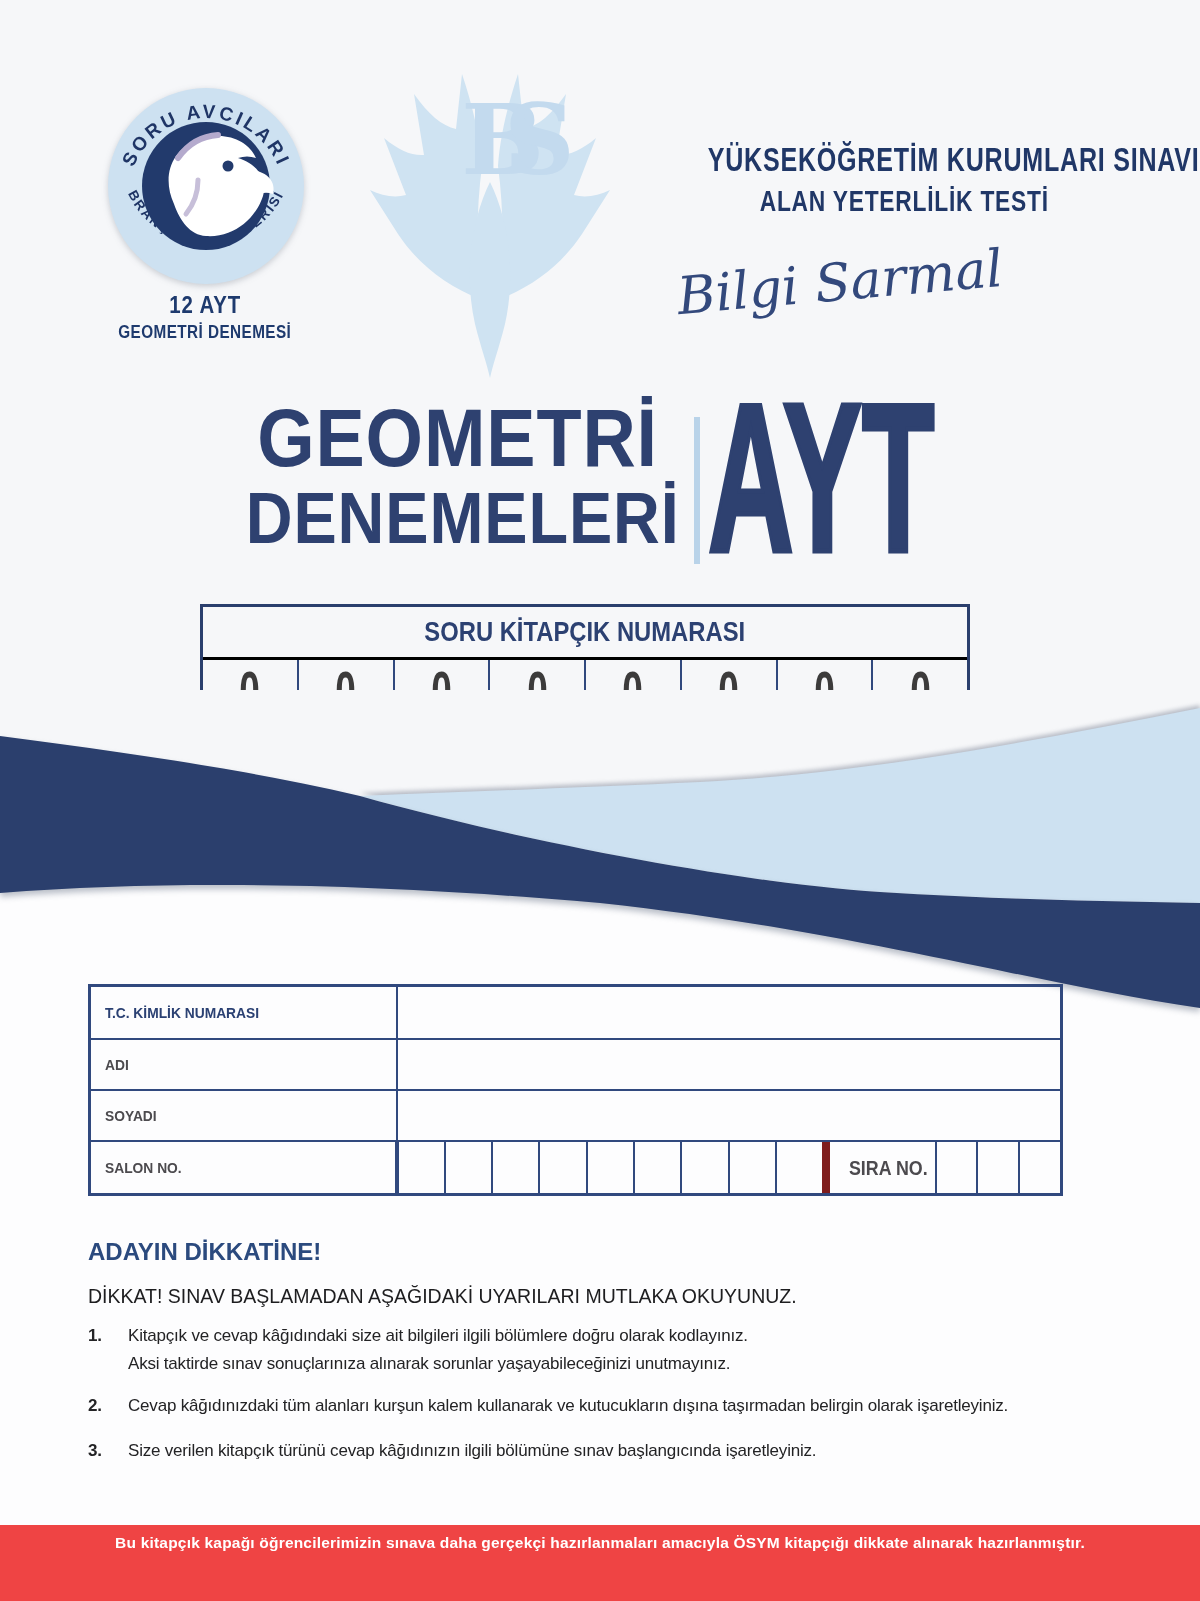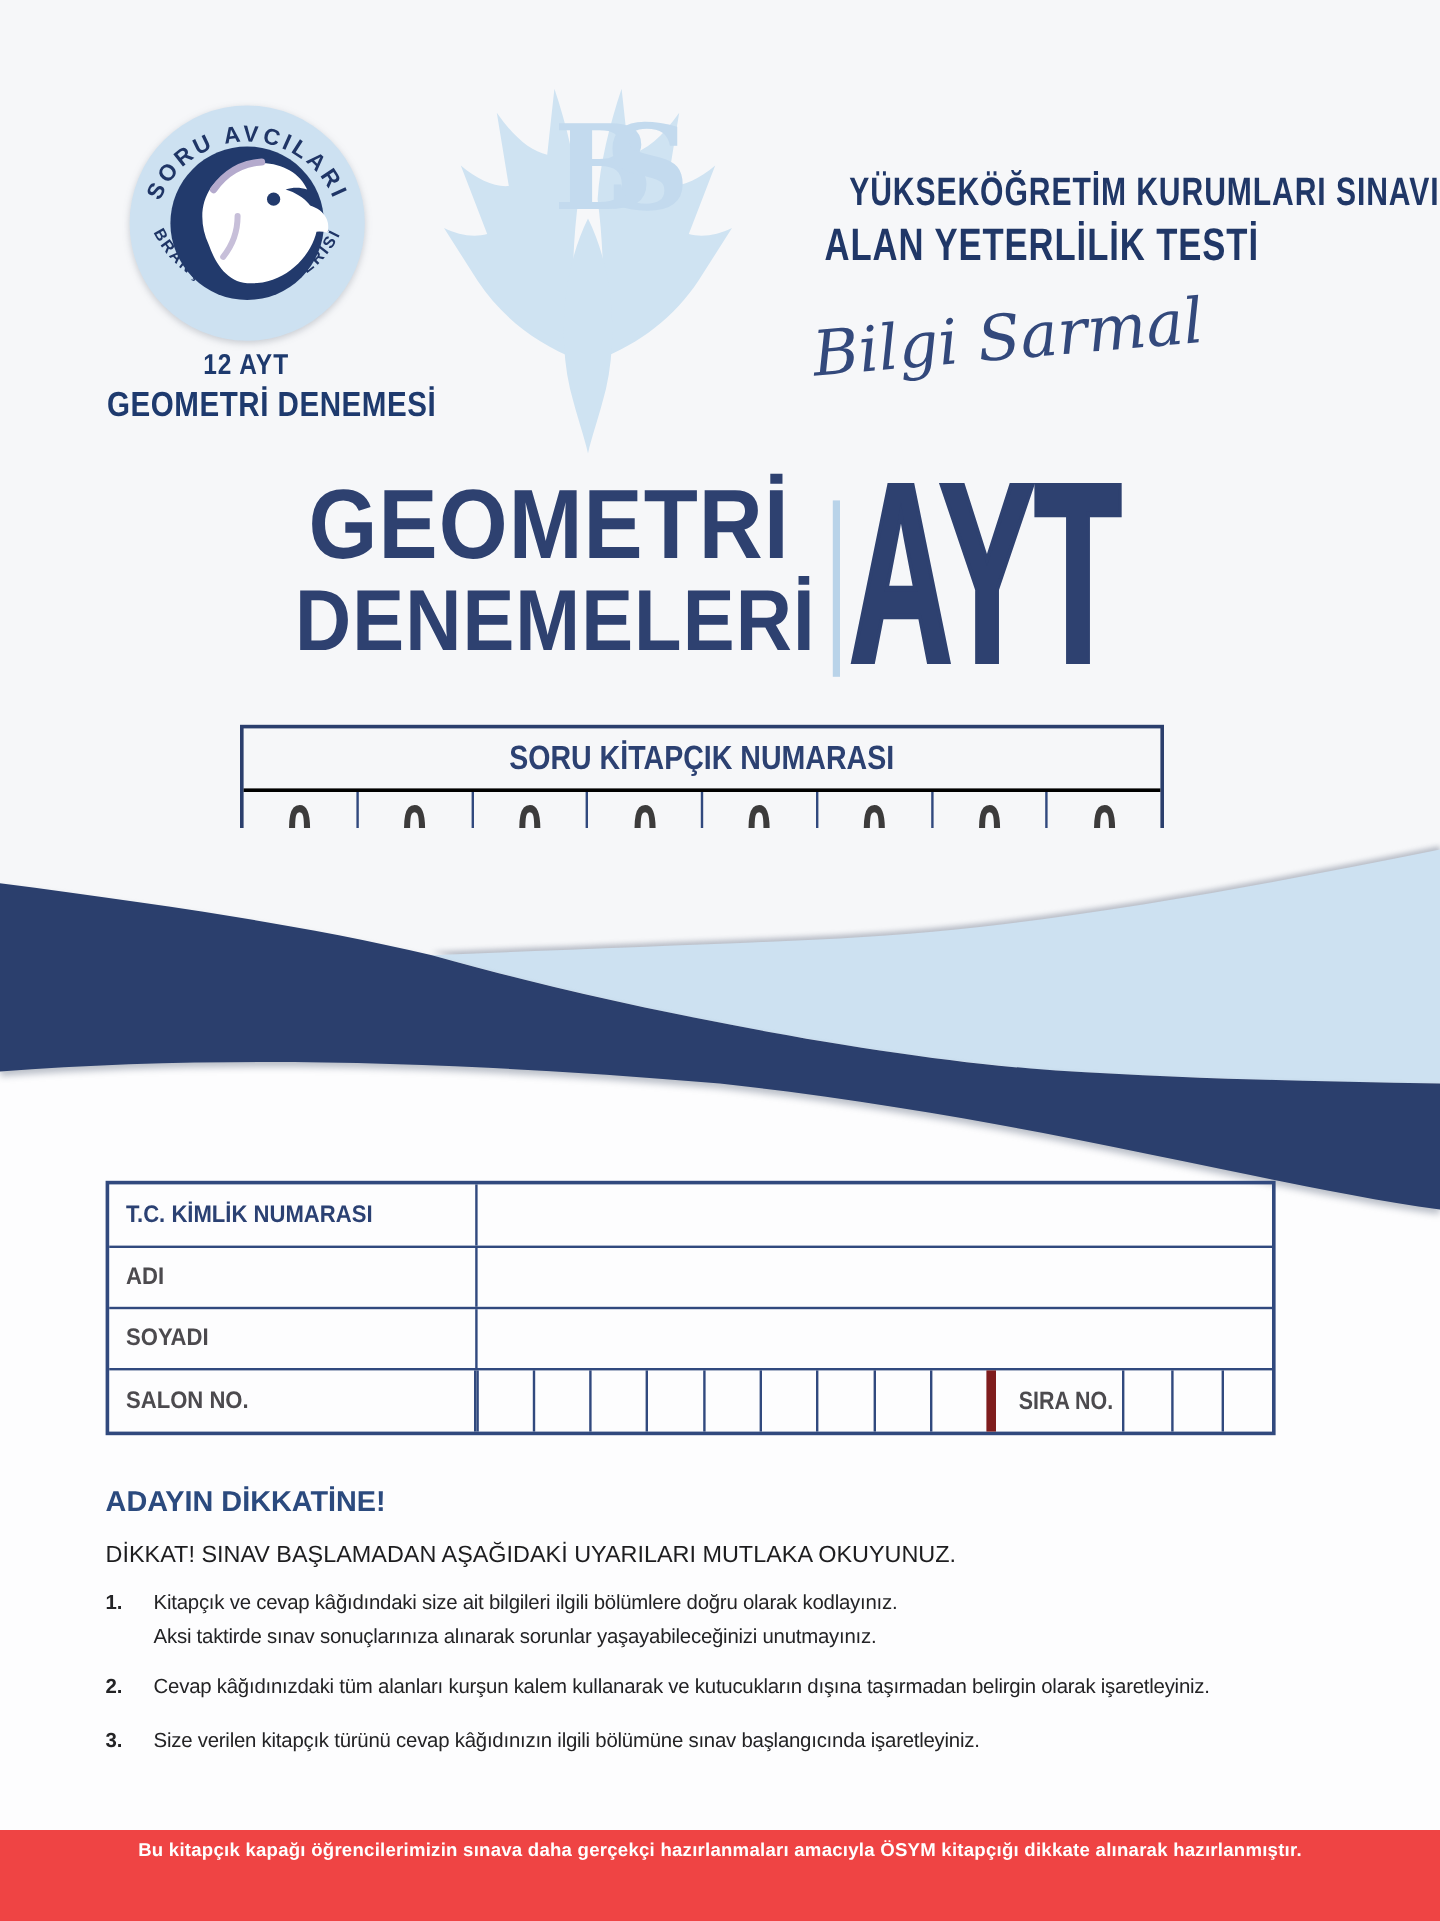--- a/index.html
+++ b/index.html
@@ -7,30 +7,30 @@
   #page {
     position:relative; width:1200px; height:1601px; margin:0 auto;
     background:#fdfdfe; overflow:hidden;
   }
   .top-bg { position:absolute; left:0; top:0; width:1200px; height:691px; background:#f6f7f9; }
 
   
   .badge { position:absolute; left:106px; top:86px; width:200px; height:200px; filter:drop-shadow(0 2px 3px rgba(60,70,90,.25)); }
   .badge-caption { position:absolute; left:65px; width:280px; text-align:center; color:#1e3a6e; font-weight:bold; }
   .cap1 { top:291px; font-size:24px; letter-spacing:1px; }
-  .cap2 { top:322px; font-size:29px; letter-spacing:0.5px; }
+  .cap2 { top:322px; font-size:18px; letter-spacing:0.5px; }
   .condense { display:inline-block; transform:scaleX(.85); transform-origin:50% 50%; white-space:nowrap; }
 
   
   .wings { position:absolute; left:368px; top:62px; width:244px; height:336px; }
 
   
   .exam-head { position:absolute; left:630px; top:141px; width:464px; text-align:right; color:#203767; font-weight:bold; }
   .exam-line1 { font-size:33px; }
-  .exam-line2 { font-size:38px; margin-top:5px; }
+  .exam-line2 { font-size:30px; margin-top:5px; }
   .xcond { display:inline-block; transform:scaleX(.76); transform-origin:50% 50%; white-space:nowrap; letter-spacing:1px; }
   .signature { position:absolute; left:655px; top:252px; width:370px; text-align:center;
     font-family:"DejaVu Serif", serif; font-style:italic; font-size:52px; color:#33497c;
     transform:rotate(-5deg); }
 
   
   .title-left { position:absolute; left:200px; top:396px; width:458px; text-align:right; color:#2e4170; font-weight:bold; }
   .tl1 { display:block; font-size:82px; line-height:84px; transform:scaleX(.9); transform-origin:100% 50%; letter-spacing:1px; white-space:nowrap; }
   .tl2 { display:block; font-size:72px; line-height:76px; transform:scaleX(.9); transform-origin:100% 50%; letter-spacing:1px; white-space:nowrap; }
   .title-divider { position:absolute; left:694px; top:417px; width:6px; height:147px; background:#b9d3e9; }
@@ -50,21 +50,21 @@
   
   .wave { position:absolute; left:0; top:690px; width:1200px; height:330px; }
   .p-blue { filter:drop-shadow(0 -3px 2px rgba(110,120,140,.45)); }
   .p-navy { filter:drop-shadow(0 4px 3px rgba(100,110,130,.45)); }
 
   
   .form-table { position:absolute; left:88px; top:984px; width:975px; border:3px solid #31497e; }
   .f-row { display:flex; height:51px; border-top:2px solid #31497e; }
   .f-row:first-child { border-top:none; }
   .f-label { width:307px; border-right:2px solid #31497e; display:flex; align-items:center; padding-left:14px;
-    font-weight:bold; font-size:20px; color:#4c4a4e; }
+    font-weight:bold; font-size:15px; color:#4c4a4e; }
   .f-label .condense { transform-origin:0 50%; transform:scaleX(.92); }
   .f-navy { color:#2b4173; }
   .f-value { flex:1; }
   .f-row-salon { height:53px; }
   .s-cell { width:47.5px; border-left:2px solid #31497e; }
   .s-sira { flex:1; border-left:8px solid #7f1d1d; display:flex; align-items:center; padding-left:12px;
     font-weight:bold; font-size:21px; color:#4c4a4e; }
   .s-end { width:42px; border-left:2px solid #31497e; }
 
   

